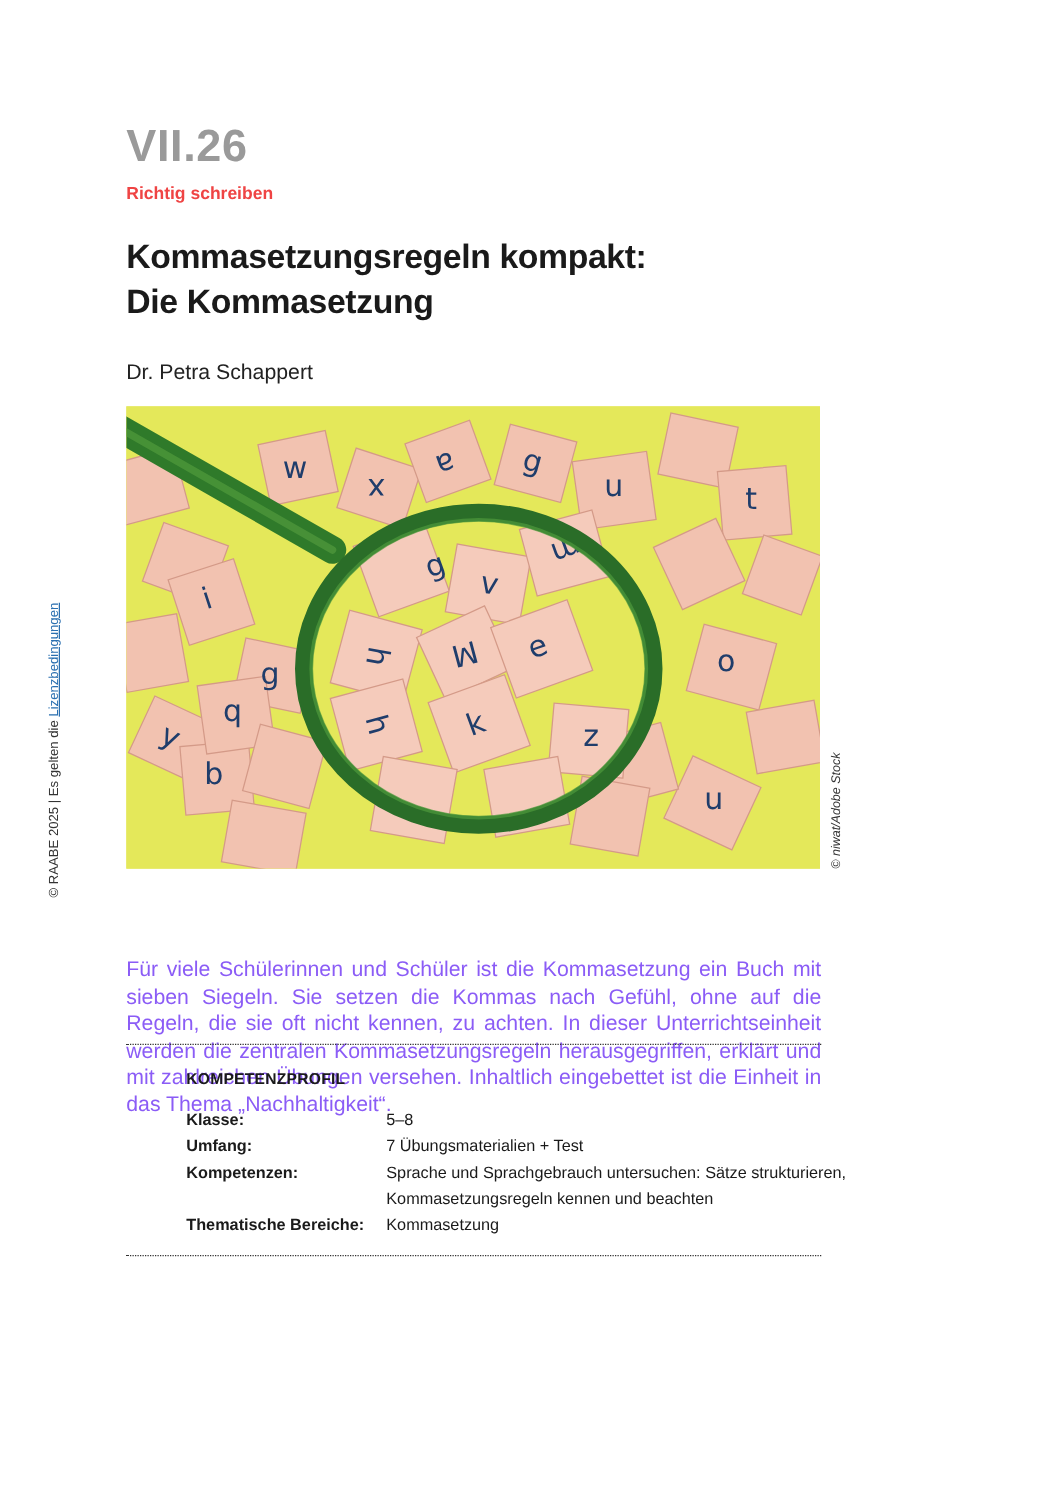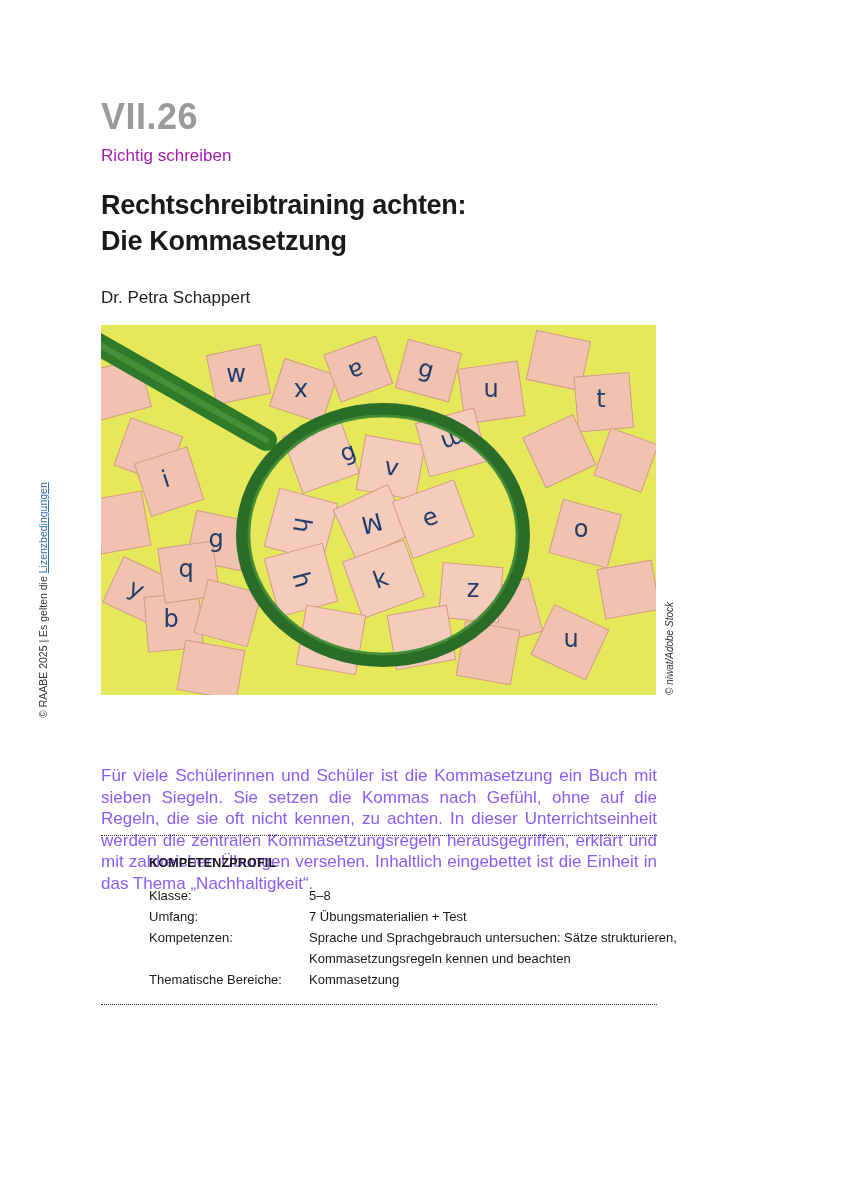--- a/index.html
+++ b/index.html
@@ -2,21 +2,21 @@
 <html><head>
   <meta charset="utf-8">
   <style>
     html, body { margin: 0; padding: 0; }
     body {
       width: 848px; height: 1200px; background: #ffffff; position: relative;
       font-family: "Liberation Sans", sans-serif; color: #1a1a1a; overflow: hidden;
     }
     .abs { position: absolute; }
     #unit-number { left: 101px; top: 96px; font-size: 36px; font-weight: bold; color: #9a9a9a; letter-spacing: 0.5px; }
-    #category { left: 101px; top: 146px; font-size: 17px; font-weight: normal; color: #a21caf; }
+    #category { left: 101px; top: 146px; font-size: 14px; font-weight: bold; color: #ef4444; }
     #title { left: 101px; top: 187px; font-size: 27px; font-weight: bold; line-height: 36px; color: #1a1a1a; letter-spacing: -0.3px; }
     #author { left: 101px; top: 288px; font-size: 17px; color: #222; }
 
     #hero-image {
       left: 101px; top: 325px; width: 555px; height: 370px;
       background: #e4e85a; overflow: hidden;
     }
     #hero-image svg { display: block; }
 
     #photo-credit {
@@ -33,30 +33,30 @@
       left: 101px; top: 765px; width: 556px; font-size: 17px; line-height: 21.5px;
       text-align: justify; color: #8b5cf6;
     }
     .dots { left: 101px; width: 556px; height: 0; border-top: 1.5px dotted #333; }
     #dots-top { top: 835px; }
     #dots-bottom { top: 1004px; }
 
     #profile { left: 111px; top: 856px; width: 540px; font-size: 13px; color: #1a1a1a; margin-left: 38px; }
     #profile-heading { font-weight: bold; font-size: 12.5px; margin-bottom: 15px; letter-spacing: 0.2px; }
     .prow { display: flex; line-height: 21px; }
-    .plabel { width: 160px; font-weight: normal; flex: none; }
+    .plabel { width: 160px; font-weight: bold; flex: none; }
     .pvalue { flex: 1; }
   </style>
 </head>
 <body>
 
 <div class="abs" id="unit-number">VII.26</div>
 <div class="abs" id="category">Richtig schreiben</div>
 <div class="abs" id="title">
-  <div>Rechtschreibtraining achten:</div>
+  <div>Kommasetzungsregeln kompakt:</div>
   <div>Die Kommasetzung</div>
 </div>
 <div class="abs" id="author">Dr. Petra Schappert</div>
 
 <div class="abs" id="hero-image">
   <svg width="555" height="370" viewBox="0 0 555 370">
     <rect width="555" height="370" fill="#e4e85a"></rect>
     <g fill="#f2c2b0" stroke="#d49a88" stroke-width="1">
       <rect x="-10" y="40" width="55" height="50" transform="rotate(-15 15 65)"></rect>
       <rect x="20" y="100" width="55" height="50" transform="rotate(20 45 125)"></rect>

